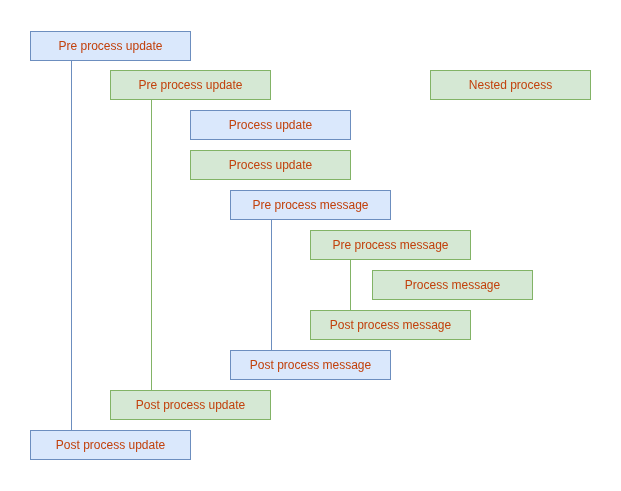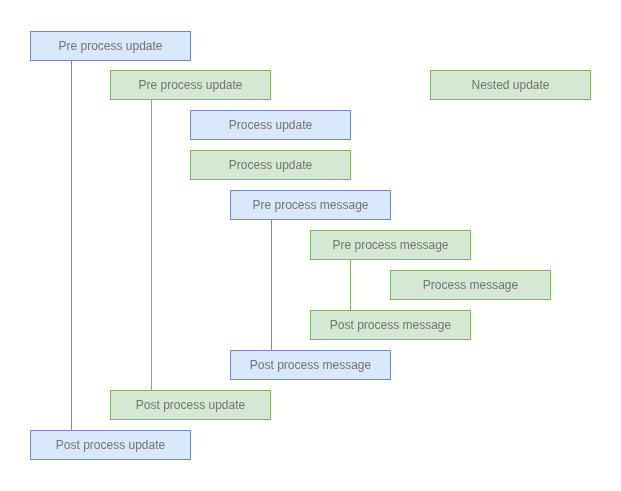--- a/index.html
+++ b/index.html
@@ -18,41 +18,41 @@
   .node {
     position: absolute;
     width: 161px;
     height: 30px;
     box-sizing: border-box;
     border: 1px solid;
     display: flex;
     align-items: center;
     justify-content: center;
     font-size: 12px;
-    color: #737373;
+    color: #c2410c;
     white-space: nowrap;
     text-align: center;
   }
   .blue  { background: #dae8fc; border-color: #6c8ebf; }
   .green { background: #d5e8d4; border-color: #82b366; }
   .connector {
     position: absolute;
     width: 1px;
   }
   .connector.blue-line  { background: #6c8ebf; }
   .connector.green-line { background: #82b366; }
 
   
   .n0  { left: 30px;  top: 31px;  }
   .n1  { left: 110px; top: 70px;  }
   .n2  { left: 190px; top: 110px; }
   .n3  { left: 190px; top: 150px; }
   .n4  { left: 230px; top: 190px; }
   .n5  { left: 310px; top: 230px; }
-  .n6  { left: 390px; top: 270px; }
+  .n6  { left: 372px; top: 270px; }
   .n7  { left: 310px; top: 310px; }
   .n8  { left: 230px; top: 350px; }
   .n9  { left: 110px; top: 390px; }
   .n10 { left: 30px;  top: 430px; }
   .n11 { left: 430px; top: 31px;  }
   .n12 { left: 430px; top: 70px;  }
 
   
   .l0 { left: 71px;  top: 61px;  height: 369px; }
   .l1 { left: 151px; top: 100px; height: 290px; }
@@ -74,15 +74,15 @@
   <div class="node blue n2">Process update</div>
   <div class="node green n3">Process update</div>
   <div class="node blue n4">Pre process message</div>
   <div class="node green n5">Pre process message</div>
   <div class="node green n6">Process message</div>
   <div class="node green n7">Post process message</div>
   <div class="node blue n8">Post process message</div>
   <div class="node green n9">Post process update</div>
   <div class="node blue n10">Post process update</div>
 
-  <div class="node green n12">Nested update</div>
+  <div class="node green n12">Nested process</div>
 
 </div>
 
 </body></html>

